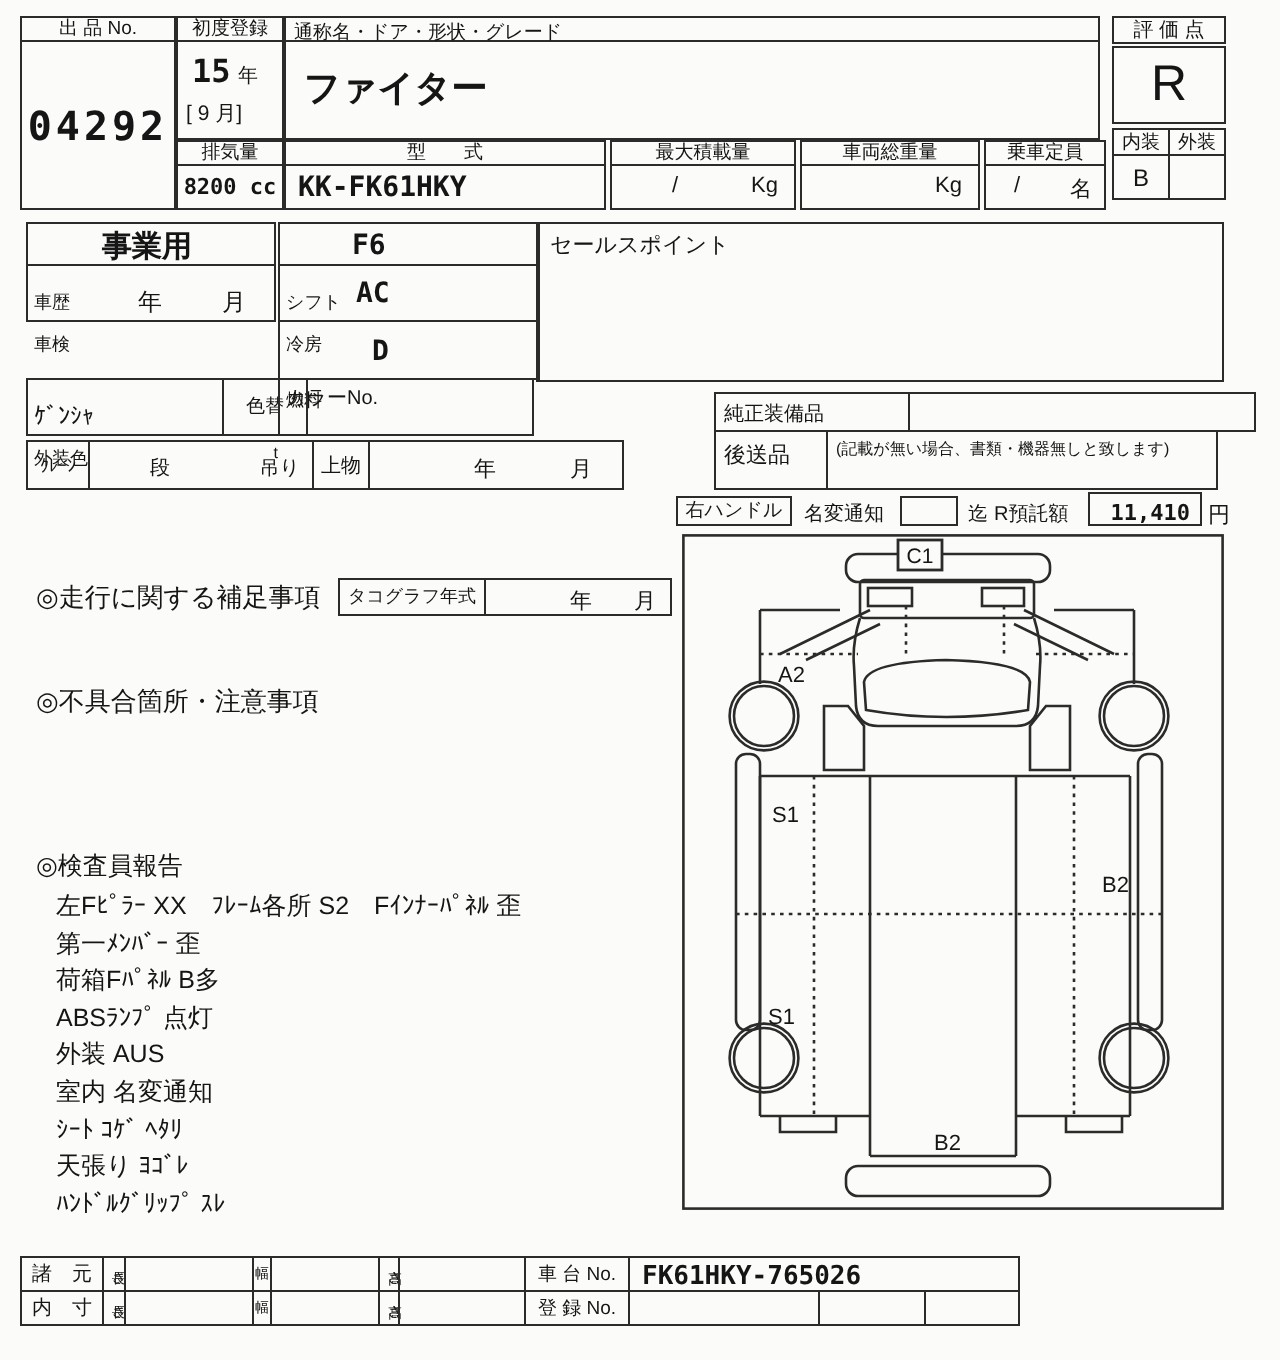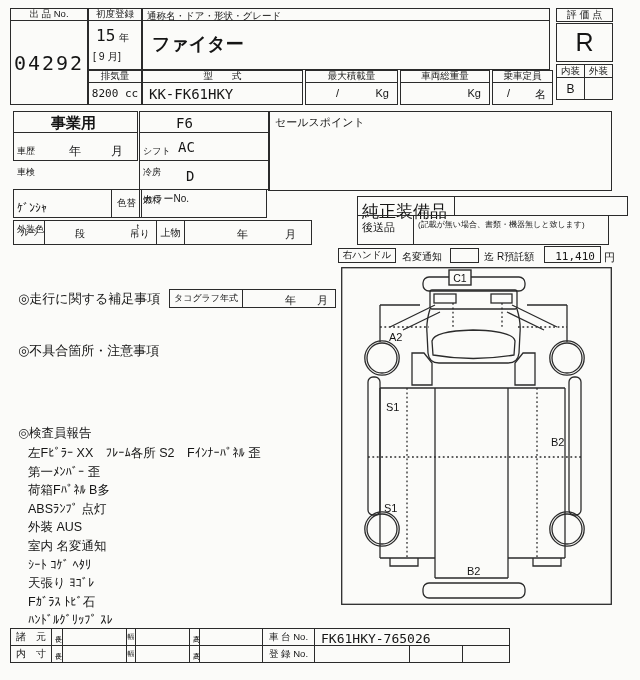--- a/index.html
+++ b/index.html
@@ -2,21 +2,21 @@
 <html><head>
 <meta charset="utf-8">
 <style>
   html,body{margin:0;padding:0;background:#e8e8e6;}
   .sheet{position:relative;width:640px;height:680px;background:#fbfbf9;overflow:hidden;
          font-family:"Liberation Sans","DejaVu Sans",sans-serif;color:#151515;}
   .bx{position:absolute;border:1px solid #2b2b2b;box-sizing:border-box;background:transparent;}
   .txt{position:absolute;white-space:nowrap;}
   .cent{display:flex;align-items:center;justify-content:center;}
   .corner{position:absolute;top:1px;left:3px;font-size:9px;margin-top:32px;}
-  .mono{font-family:"DejaVu Sans Mono","Liberation Mono",monospace;}
+  .mono{font-family:"DejaVu Sans Mono","Liberation Mono",monospace;font-weight:bold;}
   .vert{writing-mode:vertical-rl;text-orientation:upright;font-size:7px;line-height:10px;
         position:absolute;left:1px;top:1px;}
   .lines{position:absolute;left:28px;top:444px;font-size:12.5px;line-height:18.6px;}
   svg text{font-family:"Liberation Sans","DejaVu Sans",sans-serif;fill:#151515;}
 </style>
 </head>
 <body>
 
 <div class="sheet">
 
@@ -87,41 +87,41 @@
     <span class="txt mono" style="left:38px;top:6px;font-size:14px">AC</span>
   </div>
   <div class="bx" style="left:139px;top:160px;width:131px;height:30px">
     <span class="corner">燃料</span>
     <span class="txt mono" style="left:46px;top:7px;font-size:14px">D</span>
   </div>
   <div class="bx" style="left:13px;top:189px;width:99px;height:29px">
     <span class="corner">外装色</span>
     <span class="txt" style="left:3px;bottom:2px;font-size:12px">ｹﾞﾝｼｬ</span>
   </div>
-  <div class="bx cent" style="left:111px;top:189px;width:31px;height:29px;font-size:9.5px">色替</div>
+  <div class="bx cent" style="left:111px;top:189px;width:43px;height:29px;font-size:9.5px">色替</div>
   <div class="bx" style="left:139px;top:189px;width:128px;height:29px">
     <span class="txt" style="left:3px;top:2px;font-size:10px">カラーNo.</span>
   </div>
   <div class="bx cent" style="left:13px;top:220px;width:32px;height:25px;font-size:9px">ｸﾚｰﾝ</div>
   <div class="bx" style="left:44px;top:220px;width:113px;height:25px">
     <span class="txt" style="left:30px;bottom:3px;font-size:10px">段</span>
     <span class="txt" style="right:17px;top:1px;font-size:8px">t</span>
     <span class="txt" style="right:6px;bottom:3px;font-size:10px">吊り</span>
   </div>
   <div class="bx cent" style="left:156px;top:220px;width:29px;height:25px;font-size:10px">上物</div>
   <div class="bx" style="left:184px;top:220px;width:128px;height:25px">
     <span class="txt" style="left:52px;top:6px;font-size:11px">年</span>
     <span class="txt" style="left:100px;top:6px;font-size:11px">月</span>
   </div>
 
   <div class="bx" style="left:268px;top:111px;width:344px;height:80px">
     <span class="txt" style="left:6px;top:3px;font-size:11px">セールスポイント</span>
   </div>
   <div class="bx" style="left:357px;top:196px;width:98px;height:20px">
-    <span class="txt" style="left:4px;top:3px;font-size:17px">純正装備品</span>
+    <span class="txt" style="left:4px;top:3px;font-size:10px">純正装備品</span>
   </div>
   <div class="bx" style="left:454px;top:196px;width:174px;height:20px"></div>
   <div class="bx" style="left:357px;top:215px;width:57px;height:30px">
     <span class="txt" style="left:4px;top:4px;font-size:11px">後送品</span>
   </div>
   <div class="bx" style="left:413px;top:215px;width:196px;height:30px">
     <span class="txt" style="left:4px;top:3px;font-size:8px">(記載が無い場合、書類・機器無しと致します)</span>
   </div>
 
   <div class="bx cent" style="left:338px;top:248px;width:58px;height:15px;font-size:9.5px">右ハンドル</div>
@@ -146,21 +146,20 @@
 
   <div class="lines">
     <div>左Fﾋﾟﾗｰ XX　ﾌﾚｰﾑ各所 S2　Fｲﾝﾅｰﾊﾟﾈﾙ 歪</div>
     <div>第一ﾒﾝﾊﾞｰ 歪</div>
     <div>荷箱Fﾊﾟﾈﾙ B多</div>
     <div>ABSﾗﾝﾌﾟ 点灯</div>
     <div>外装 AUS</div>
     <div>室内 名変通知</div>
     <div>ｼｰﾄ ｺｹﾞ ﾍﾀﾘ</div>
     <div>天張り ﾖｺﾞﾚ</div>
-    <div>Fｶﾞﾗｽ ﾄﾋﾞ石</div>
     <div>ﾊﾝﾄﾞﾙｸﾞﾘｯﾌﾟ ｽﾚ</div>
   </div>
 
   <svg style="position:absolute;left:341px;top:267px" width="271" height="338" viewBox="0 0 271 338">
     <g fill="none" stroke="#2b2b2b" stroke-width="1.3">
       <rect x="0.7" y="0.7" width="269.6" height="336.6"></rect>
       <rect x="82" y="10" width="102" height="14" rx="6"></rect>
       <rect x="89" y="23" width="87" height="19" rx="2"></rect>
       <rect x="93" y="27" width="22" height="9"></rect>
       <rect x="150" y="27" width="21" height="9"></rect>

